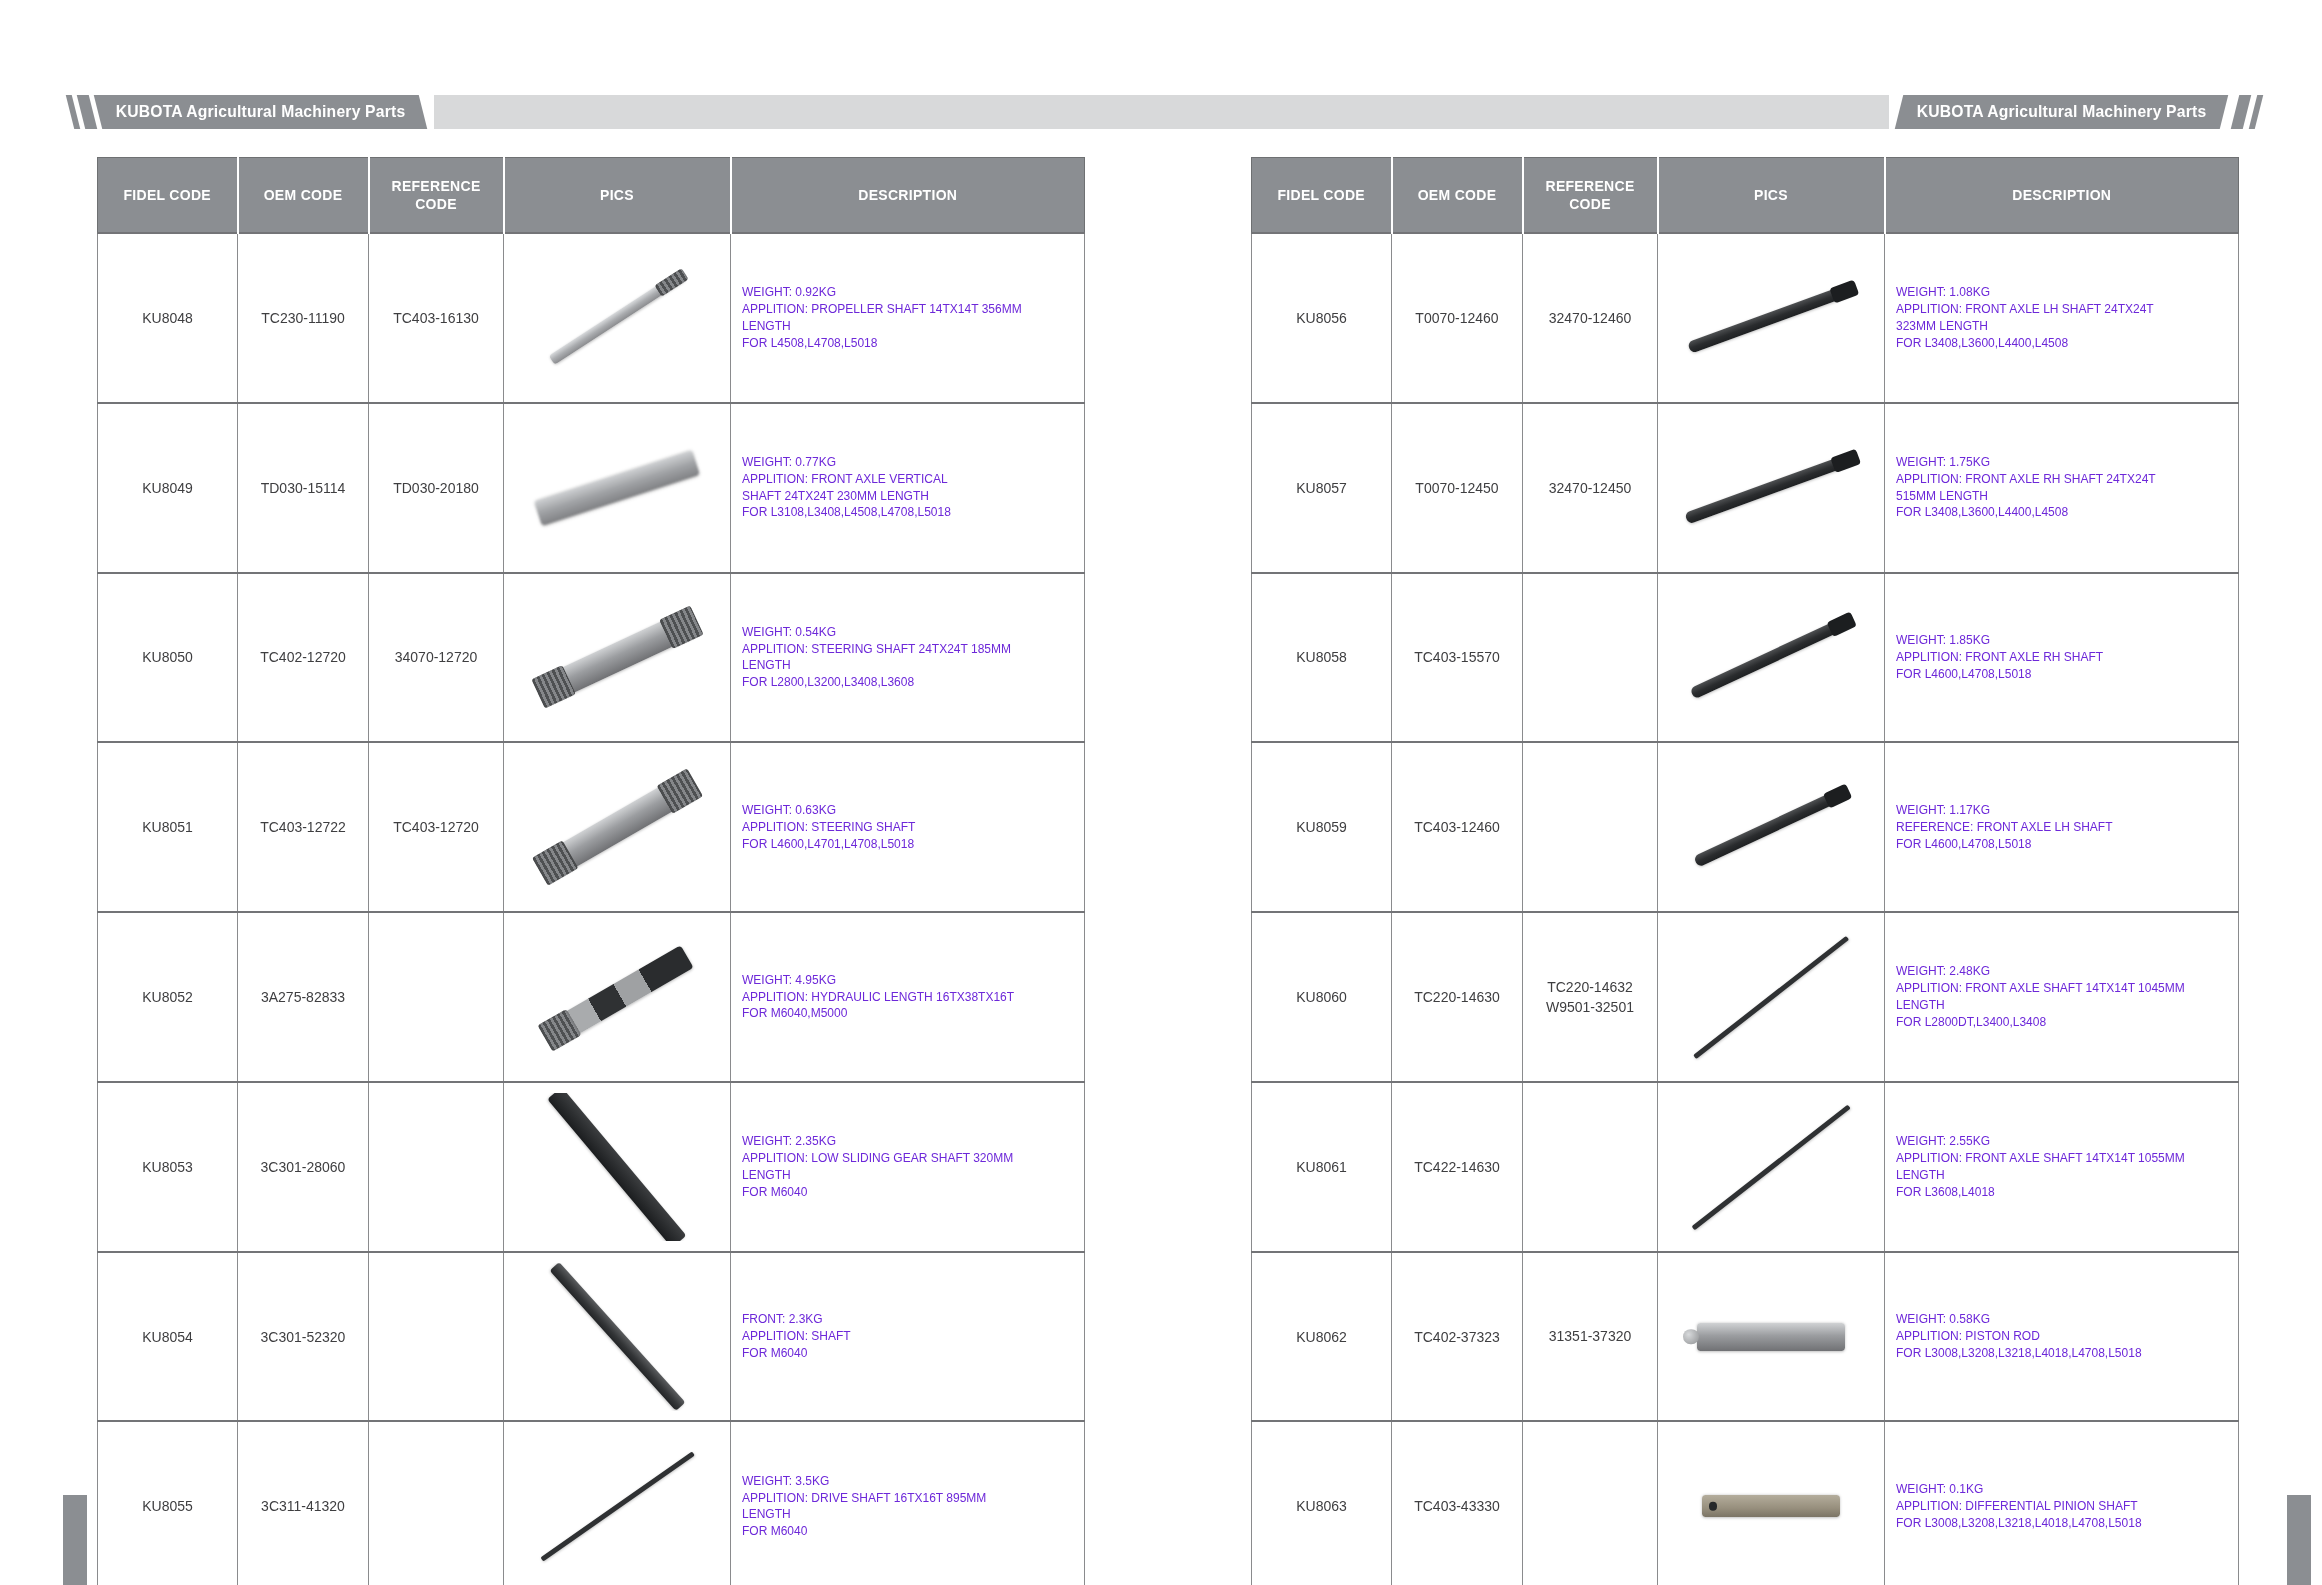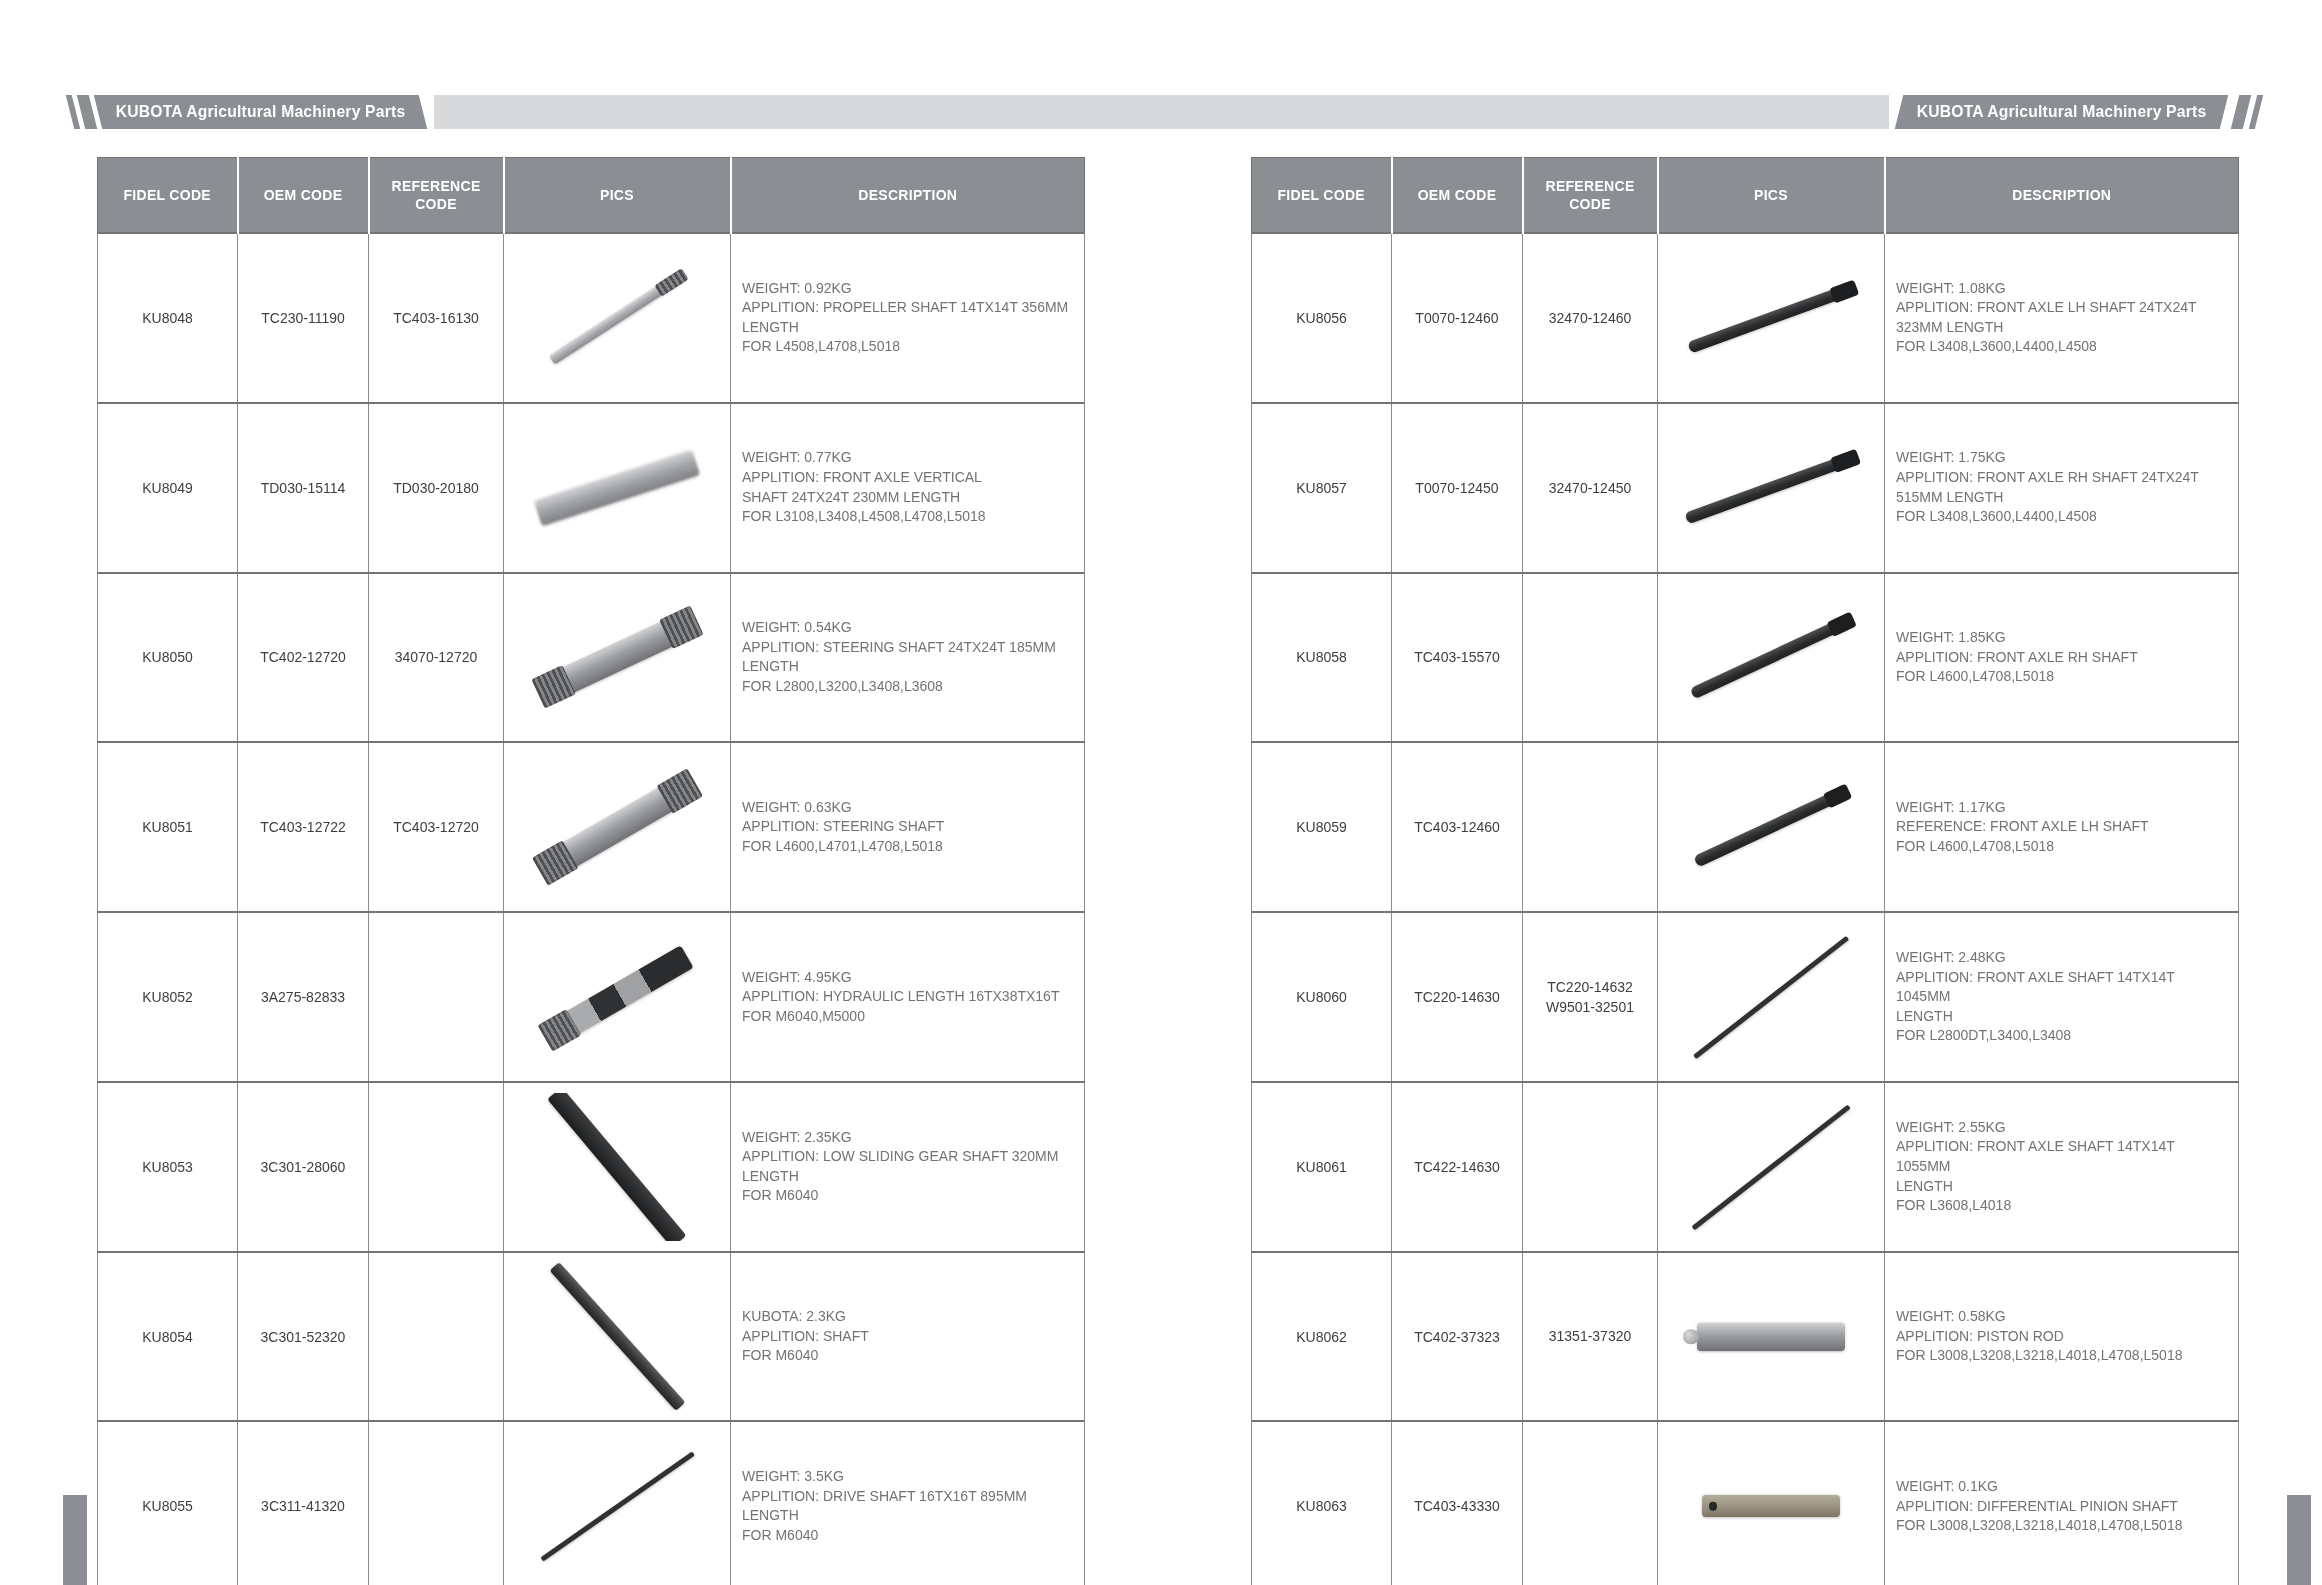--- a/index.html
+++ b/index.html
@@ -34,22 +34,22 @@
   .parts-table th{height:72px;background:#8b8e92;color:#ffffff;font-weight:bold;
         font-size:14px;text-align:center;vertical-align:middle;line-height:1.3;
         border-left:2.8px solid #ffffff;letter-spacing:0.3px;}
   .parts-table th:first-child{border-left:none;}
   .parts-table tbody tr{border-top:2.8px solid #737477;}
   .parts-table td{border:0.9px solid #8a8b8d;height:153px;}
   td.c{text-align:center;vertical-align:middle;font-size:14px;color:#3e3e40;}
   .pre{white-space:pre-line;line-height:1.45;}
   td.pic-cell{vertical-align:middle;padding:0;}
   .pic-box{height:148px;display:flex;align-items:center;justify-content:center;overflow:hidden;}
-  td.desc-cell{vertical-align:middle;padding:7.4px 9.2px 7.4px 11px;font-size:14px;
-        color:#737373;line-height:1.4;white-space:pre-line;}
+  td.desc-cell{vertical-align:middle;padding:7.4px 9.2px 7.4px 11px;font-size:12px;
+        color:#6d28d9;line-height:1.4;white-space:pre-line;}
 
   
   .shaft{position:relative;display:inline-block;border-radius:3.7px;
         box-shadow:0 0.9px 2.8px rgba(0,0,0,.25);}
   .tone-steel-light{background:linear-gradient(180deg,#d9dbdd,#aaacaf 50%,#8a8b8e);}
   .tone-steel{background:linear-gradient(180deg,#d0d2d4,#9b9da0 45%,#707174);}
   .tone-steel-blur{background:linear-gradient(180deg,#cfd1d3,#a0a2a5 50%,#808184);filter:blur(1.3px);}
   .tone-dark{background:linear-gradient(180deg,#5a5c5e,#333537 60%,#232527);}
   .tone-black{background:linear-gradient(180deg,#3c3e40,#1b1d1f);}
   .tone-dark-banded{background:linear-gradient(90deg,#2a2c2e 0 18%,#a9abad 18% 34%,
@@ -207,21 +207,21 @@
           </tr>
           <tr>
             <td class="c">KU8054</td>
             <td class="c">3C301-52320</td>
             <td class="c pre"></td>
             <td class="pic-cell">
               <div class="pic-box">
                 <div class="shaft tone-dark" style="width: 189px; height: 13px; transform: rotate(48deg);"></div>
               </div>
             </td>
-            <td class="desc-cell">KUBOTA: 2.3KG
+            <td class="desc-cell">FRONT: 2.3KG
 APPLITION: SHAFT
 FOR M6040</td>
           </tr>
           <tr>
             <td class="c">KU8055</td>
             <td class="c">3C311-41320</td>
             <td class="c pre"></td>
             <td class="pic-cell">
               <div class="pic-box">
                 <div class="shaft tone-dark-thin" style="width: 185px; height: 4.6px; transform: rotate(-35deg);"></div>

